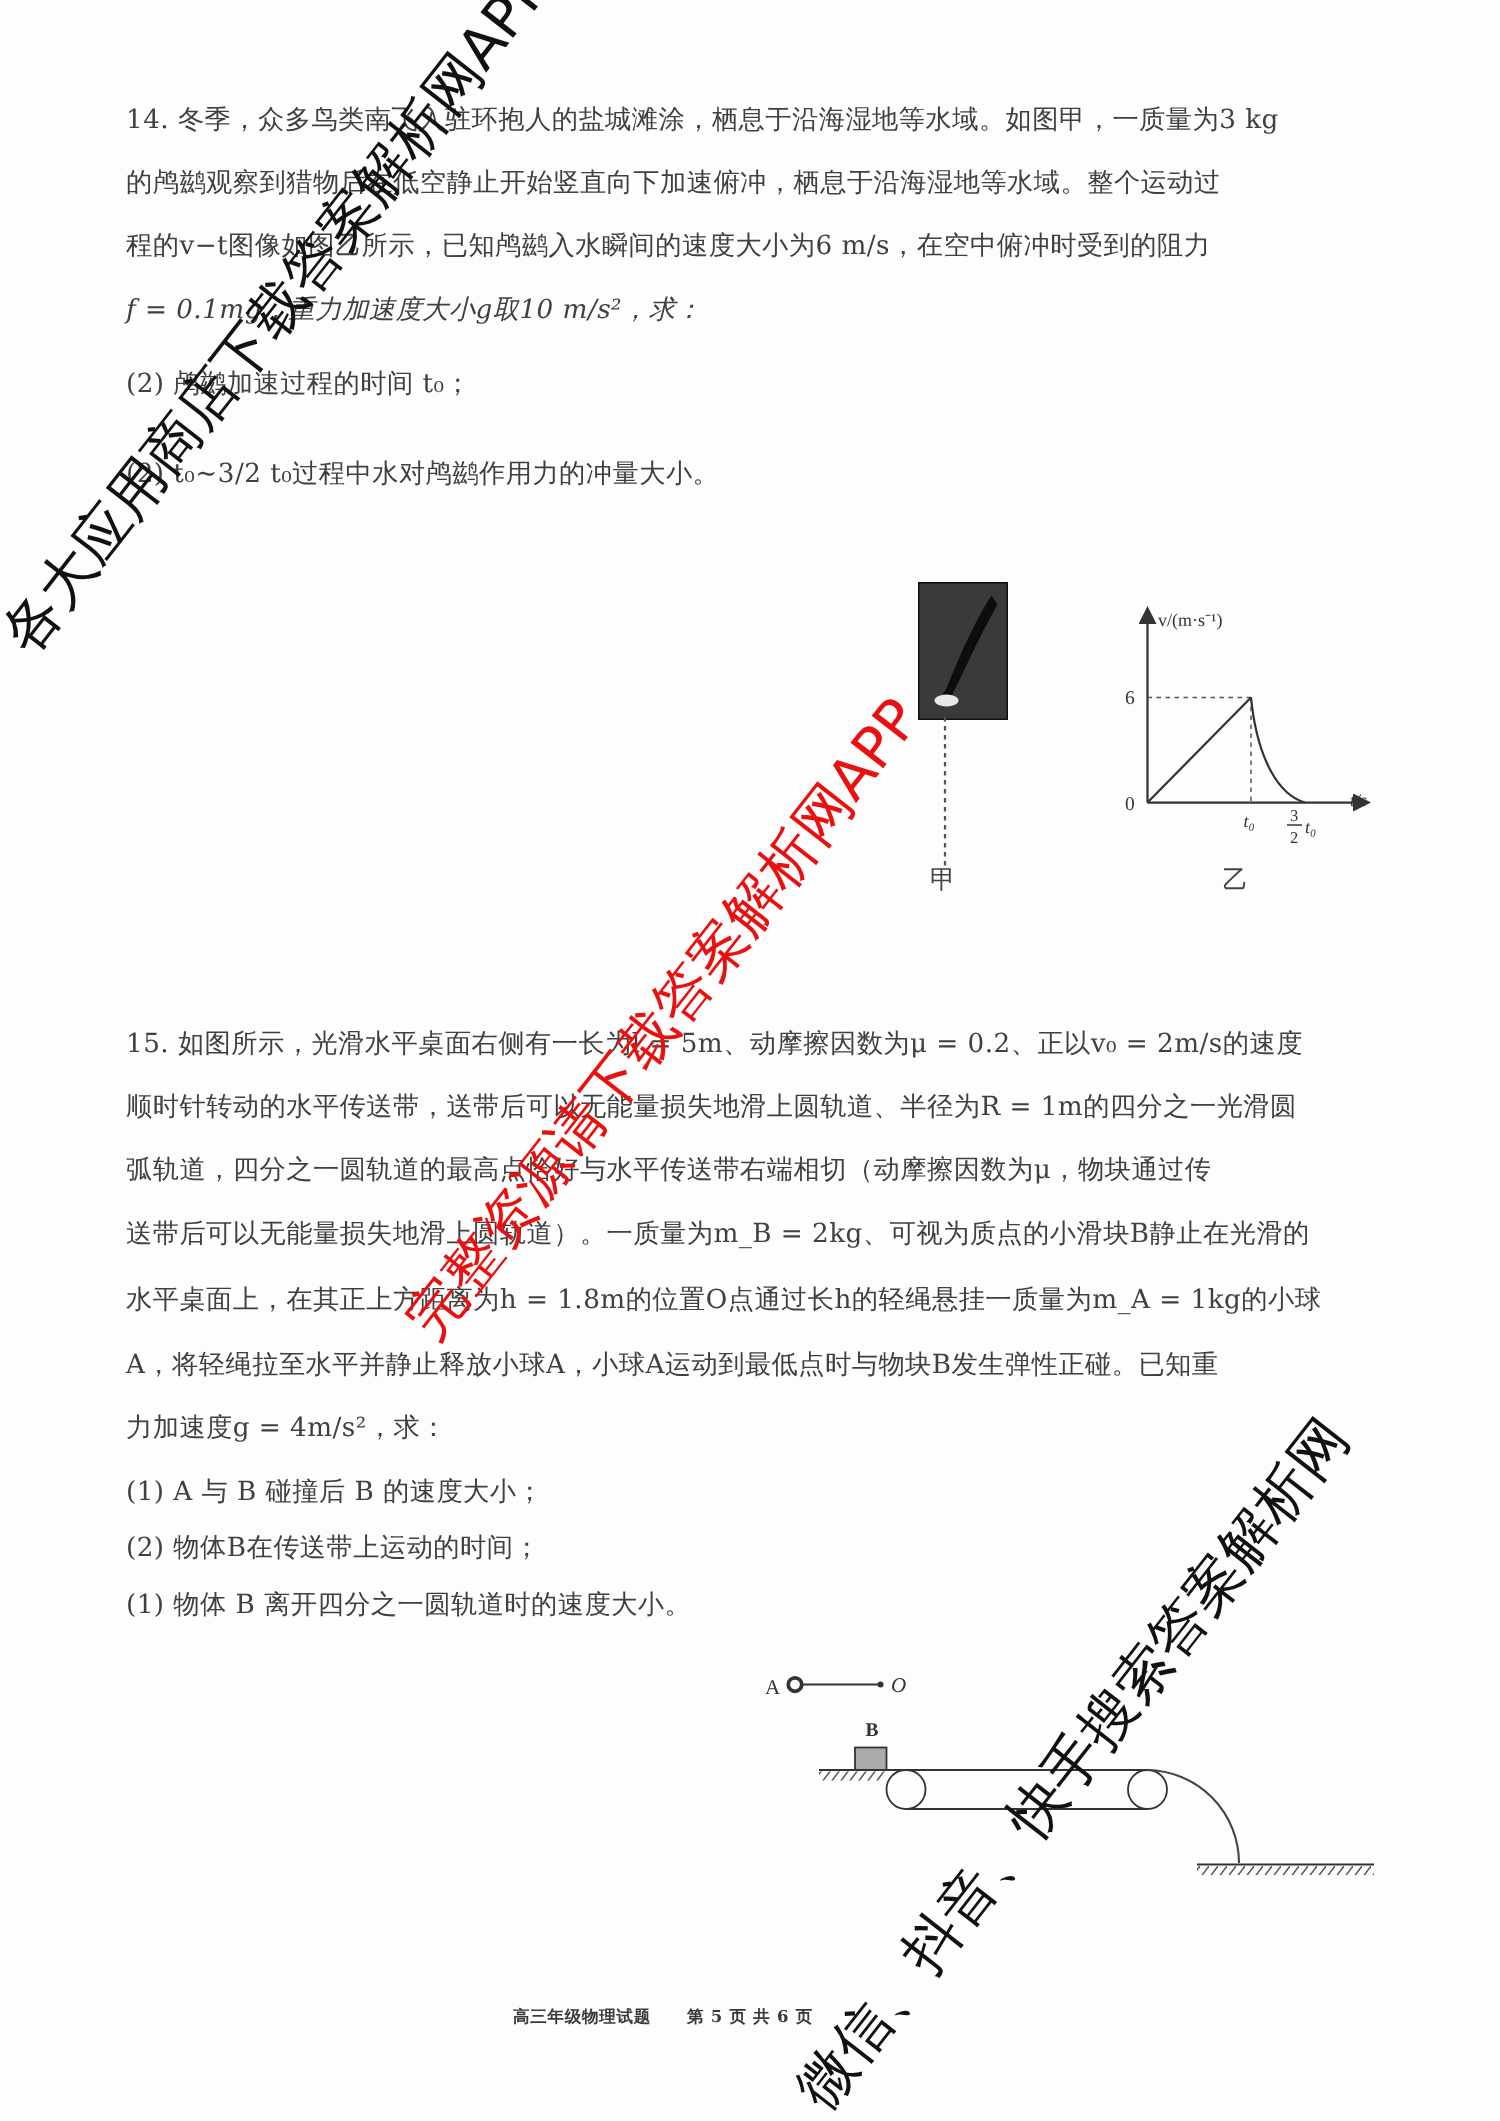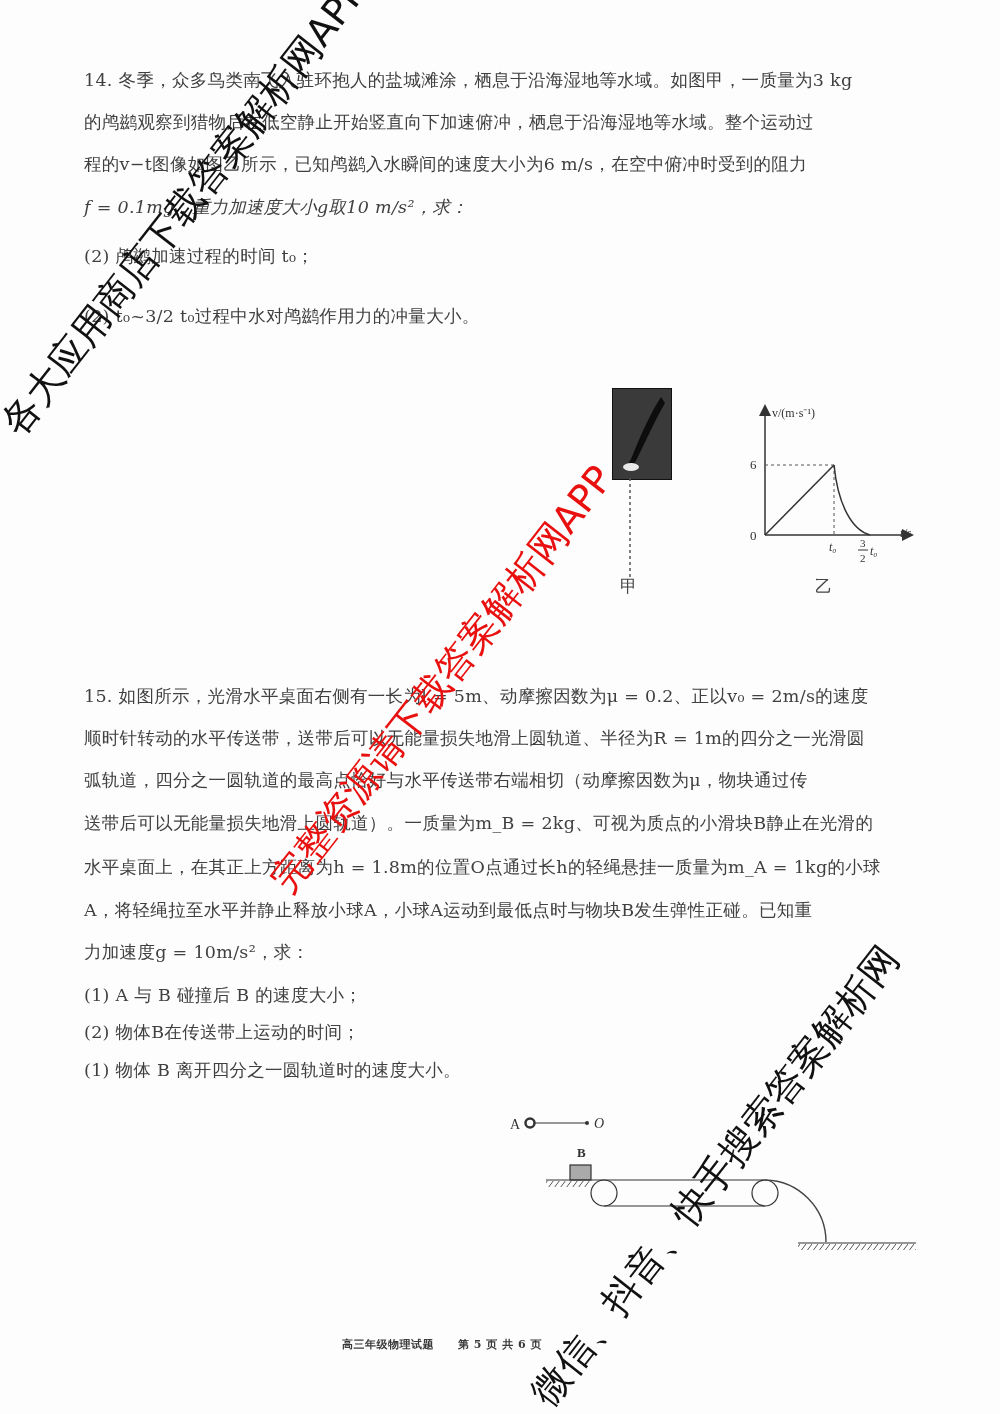--- a/index.html
+++ b/index.html
@@ -69,21 +69,21 @@
   </svg>
   <div class="fig" style="left:815px; top:575px; font-size:17px; color:#444;">乙</div>
 
   <div>
     <div class="line" style="top:684px">15. 如图所示，光滑水平桌面右侧有一长为l = 5m、动摩擦因数为μ = 0.2、正以v₀ = 2m/s的速度</div>
     <div class="line" style="top:726px">顺时针转动的水平传送带，送带后可以无能量损失地滑上圆轨道、半径为R = 1m的四分之一光滑圆</div>
     <div class="line" style="top:768px">弧轨道，四分之一圆轨道的最高点恰好与水平传送带右端相切（动摩擦因数为μ，物块通过传</div>
     <div class="line" style="top:811px">送带后可以无能量损失地滑上圆轨道）。一质量为m_B = 2kg、可视为质点的小滑块B静止在光滑的</div>
     <div class="line" style="top:855px">水平桌面上，在其正上方距离为h = 1.8m的位置O点通过长h的轻绳悬挂一质量为m_A = 1kg的小球</div>
     <div class="line" style="top:898px">A，将轻绳拉至水平并静止释放小球A，小球A运动到最低点时与物块B发生弹性正碰。已知重</div>
-    <div class="line" style="top:940px">力加速度g = 10m/s²，求：</div>
+    <div class="line" style="top:940px">力加速度g = 4m/s²，求：</div>
     <div class="line" style="top:983px">(1) A 与 B 碰撞后 B 的速度大小；</div>
     <div class="line" style="top:1020px">(2) 物体B在传送带上运动的时间；</div>
     <div class="line" style="top:1058px">(1) 物体 B 离开四分之一圆轨道时的速度大小。</div>
   </div>
 
   <svg class="fig" style="left:500px; top:1100px;" width="440" height="160">
     <defs>
       <pattern id="hatch" width="6" height="8" patternUnits="userSpaceOnUse">
         <line x1="6" y1="0" x2="0" y2="8" stroke="#555" stroke-width="1"></line>
       </pattern>

